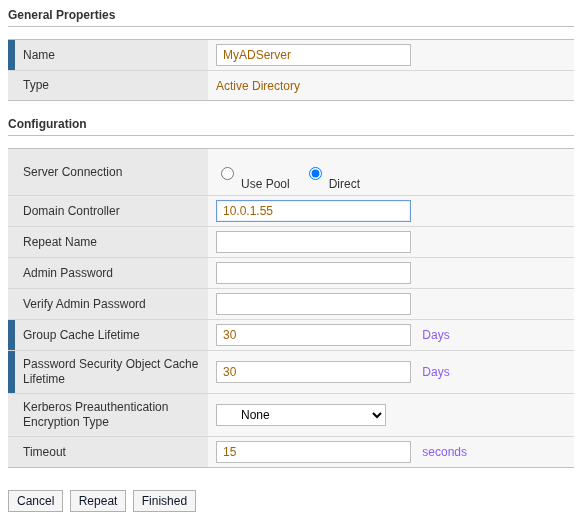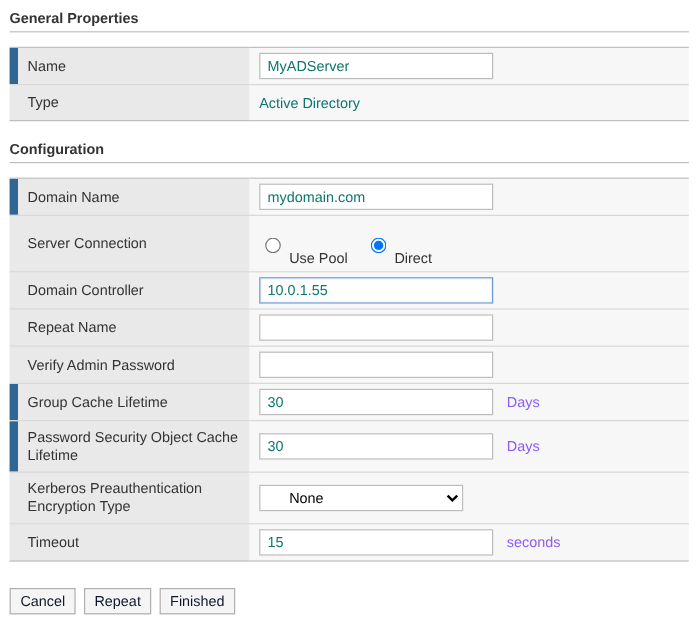--- a/index.html
+++ b/index.html
@@ -55,21 +55,21 @@
     background: #f7f7f7;
     padding: 4px 8px;
   }
   input[type="text"], input[type="password"] {
     width: 195px;
     height: 22px;
     border: 1px solid #bcbcbc;
     padding: 0 6px;
     font-family: inherit;
     font-size: 12px;
-    color: #0f766e;
+    color: #a16207;
     outline: none;
   }
   input.focus-field {
     border: 1px solid #6a9bd8;
     box-shadow: 0 0 0 1px rgba(106,155,216,.15) inset;
   }
   select.sel {
     width: 170px;
     height: 22px;
     font-family: inherit;
@@ -86,21 +86,21 @@
     font-family: inherit;
     font-size: 12px;
     color: #0f172a;
     background: #f5f5f5;
     border: 1px solid #b0b0b0;
     padding: 2px 8px;
     height: 22px;
     margin-right: 3px;
     cursor: pointer;
   }
-  .static-text { color: #0f766e; }
+  .static-text { color: #a16207; }
 </style>
 </head>
 <body>
 
 <div class="section-title">General Properties</div>
 <table class="props">
   <tbody>
       <tr>
     <td class="label">
           <div class="bar req">Name</div>
@@ -116,28 +116,20 @@
     <td class="value">
       <span class="static-text">Active Directory</span>
     </td>
   </tr>
 </tbody>
   </table>
 
 <div class="section-title">Configuration</div>
 <table class="props">
   <tbody>
-      <tr>
-    <td class="label">
-          <div class="bar req">Domain Name</div>
-        </td>
-    <td class="value">
-      <input type="text" value="mydomain.com" style="">
-    </td>
-  </tr>
   <tr>
     <td class="label">
           <div class="bar">Server Connection</div>
         </td>
     <td class="value">
       <div class="radio-row">
         <input type="radio" name="srvconn" id="rUsePool" style="">
         <label for="rUsePool">Use Pool</label>
         <input type="radio" name="srvconn" id="rDirect" checked="" style="">
         <label for="rDirect">Direct</label>
@@ -155,20 +147,28 @@
   <tr>
     <td class="label">
           <div class="bar">Repeat Name</div>
         </td>
     <td class="value">
       <input type="text" value="" style="">
     </td>
   </tr>
   <tr>
     <td class="label">
+          <div class="bar">Admin Password</div>
+        </td>
+    <td class="value">
+      <input type="password" value="" style="">
+    </td>
+  </tr>
+  <tr>
+    <td class="label">
           <div class="bar">Verify Admin Password</div>
         </td>
     <td class="value">
       <input type="password" value="" style="">
     </td>
   </tr>
   <tr>
     <td class="label">
           <div class="bar req">Group Cache Lifetime</div>
         </td>

